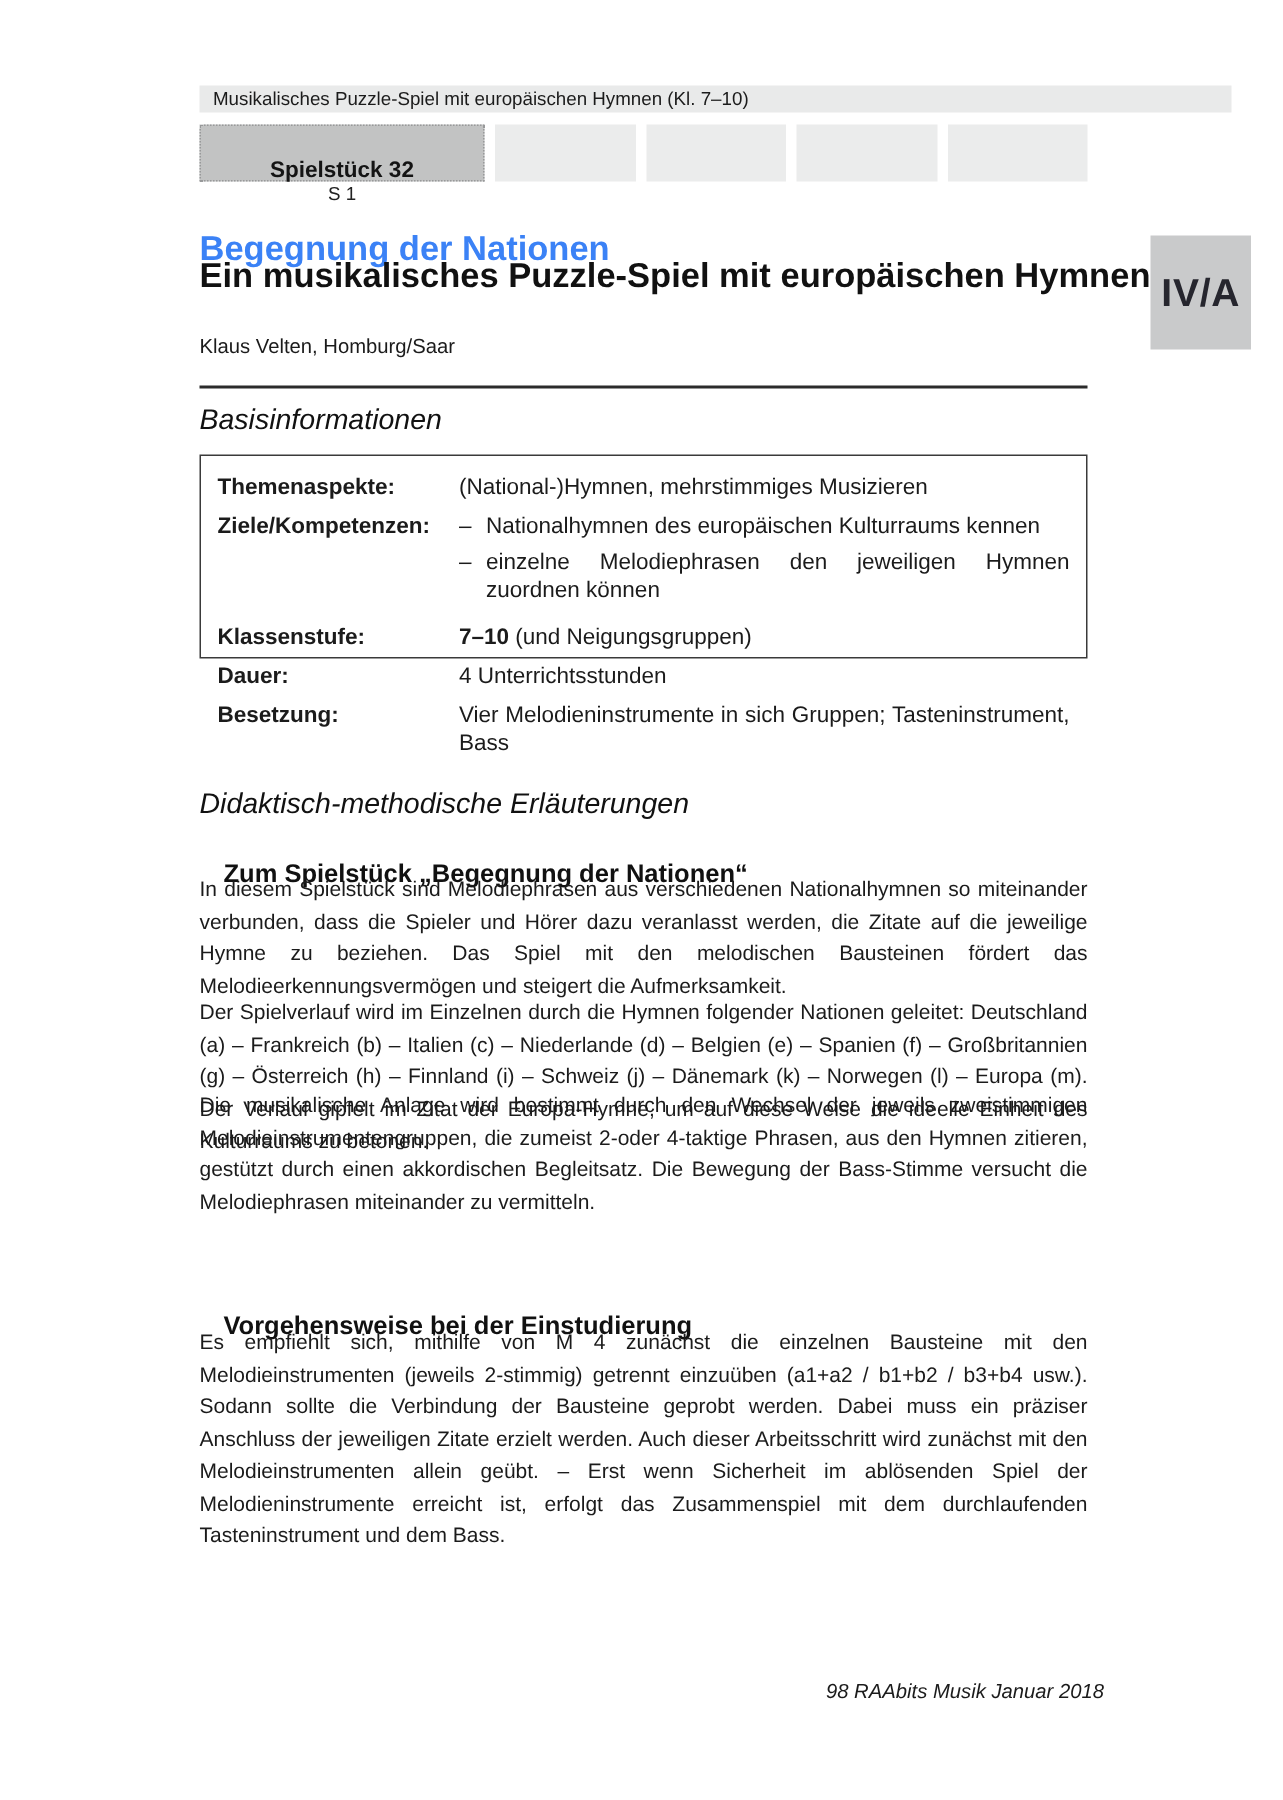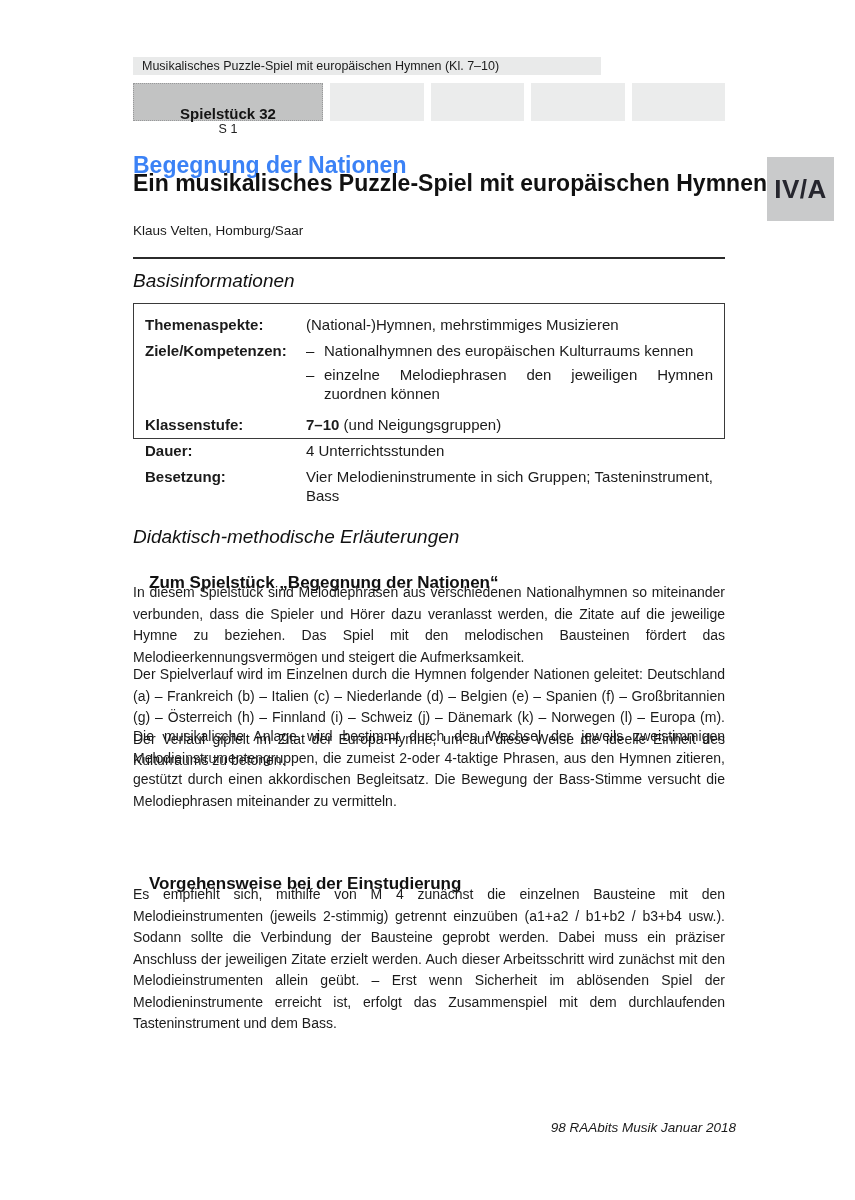--- a/index.html
+++ b/index.html
@@ -1,35 +1,35 @@
 <!DOCTYPE html>
 <html><head>
 <meta charset="utf-8">
 <style>
   html,body { margin:0; padding:0; background:#ffffff; }
   .page {
     position:relative; width:855px; height:1200px; background:#ffffff;
     overflow:hidden; font-family:"Liberation Sans", sans-serif; color:#1b1b1b;
   }
   .header-bar {
-    position:absolute; left:133px; top:57px; width:468px; height:18px;
+    position:absolute; left:133px; top:57px; width:688px; height:18px;
     background:#e9eaea; font-size:12.5px; line-height:18px;
     padding-left:9px; box-sizing:border-box; color:#1b1b1b;
   }
   .tab-row { position:absolute; left:133px; top:83px; width:592px; height:38px; display:flex; gap:7px; }
   .tab { box-sizing:border-box; }
   .tab.active {
     width:190px; background:#c2c3c3; border:1px dotted #98999a;
     display:flex; flex-direction:column; align-items:center; justify-content:center;
   }
   .tab.active .l1 { font-weight:bold; font-size:15px; line-height:17px; color:#141414;margin-top:36px; }
   .tab.active .l2 { font-size:12.5px; line-height:14px; color:#222; }
   .tab.empty { flex:1; background:#ebecec; }
   .badge {
-    position:absolute; left:767px; top:157px; width:67px; height:64px; background:#c9cacb;
+    position:absolute; left:767px; top:157px; width:67px; height:76px; background:#c9cacb;
     display:flex; align-items:center; justify-content:center;
     font-weight:bold; font-size:26px; letter-spacing:0.5px; color:#26262e;
   }
   .title    { position:absolute; left:133px; top:152px; margin:0; font-size:23px; font-weight:bold; color:#3b82f6; }
   .subtitle { position:absolute; left:133px; top:170px; font-size:23px; font-weight:bold; color:#111; }
   .author   { position:absolute; left:133px; top:223px; font-size:13.5px; }
   .rule     { position:absolute; left:133px; top:257px; width:592px; height:2px; background:#2b2b2b; }
   .h-italic { position:absolute; left:133px; margin:0; font-size:19px; font-style:italic; font-weight:normal; color:#111; }
   #h-basis    { top:270px; }
   #h-didaktik { top:526px; }

